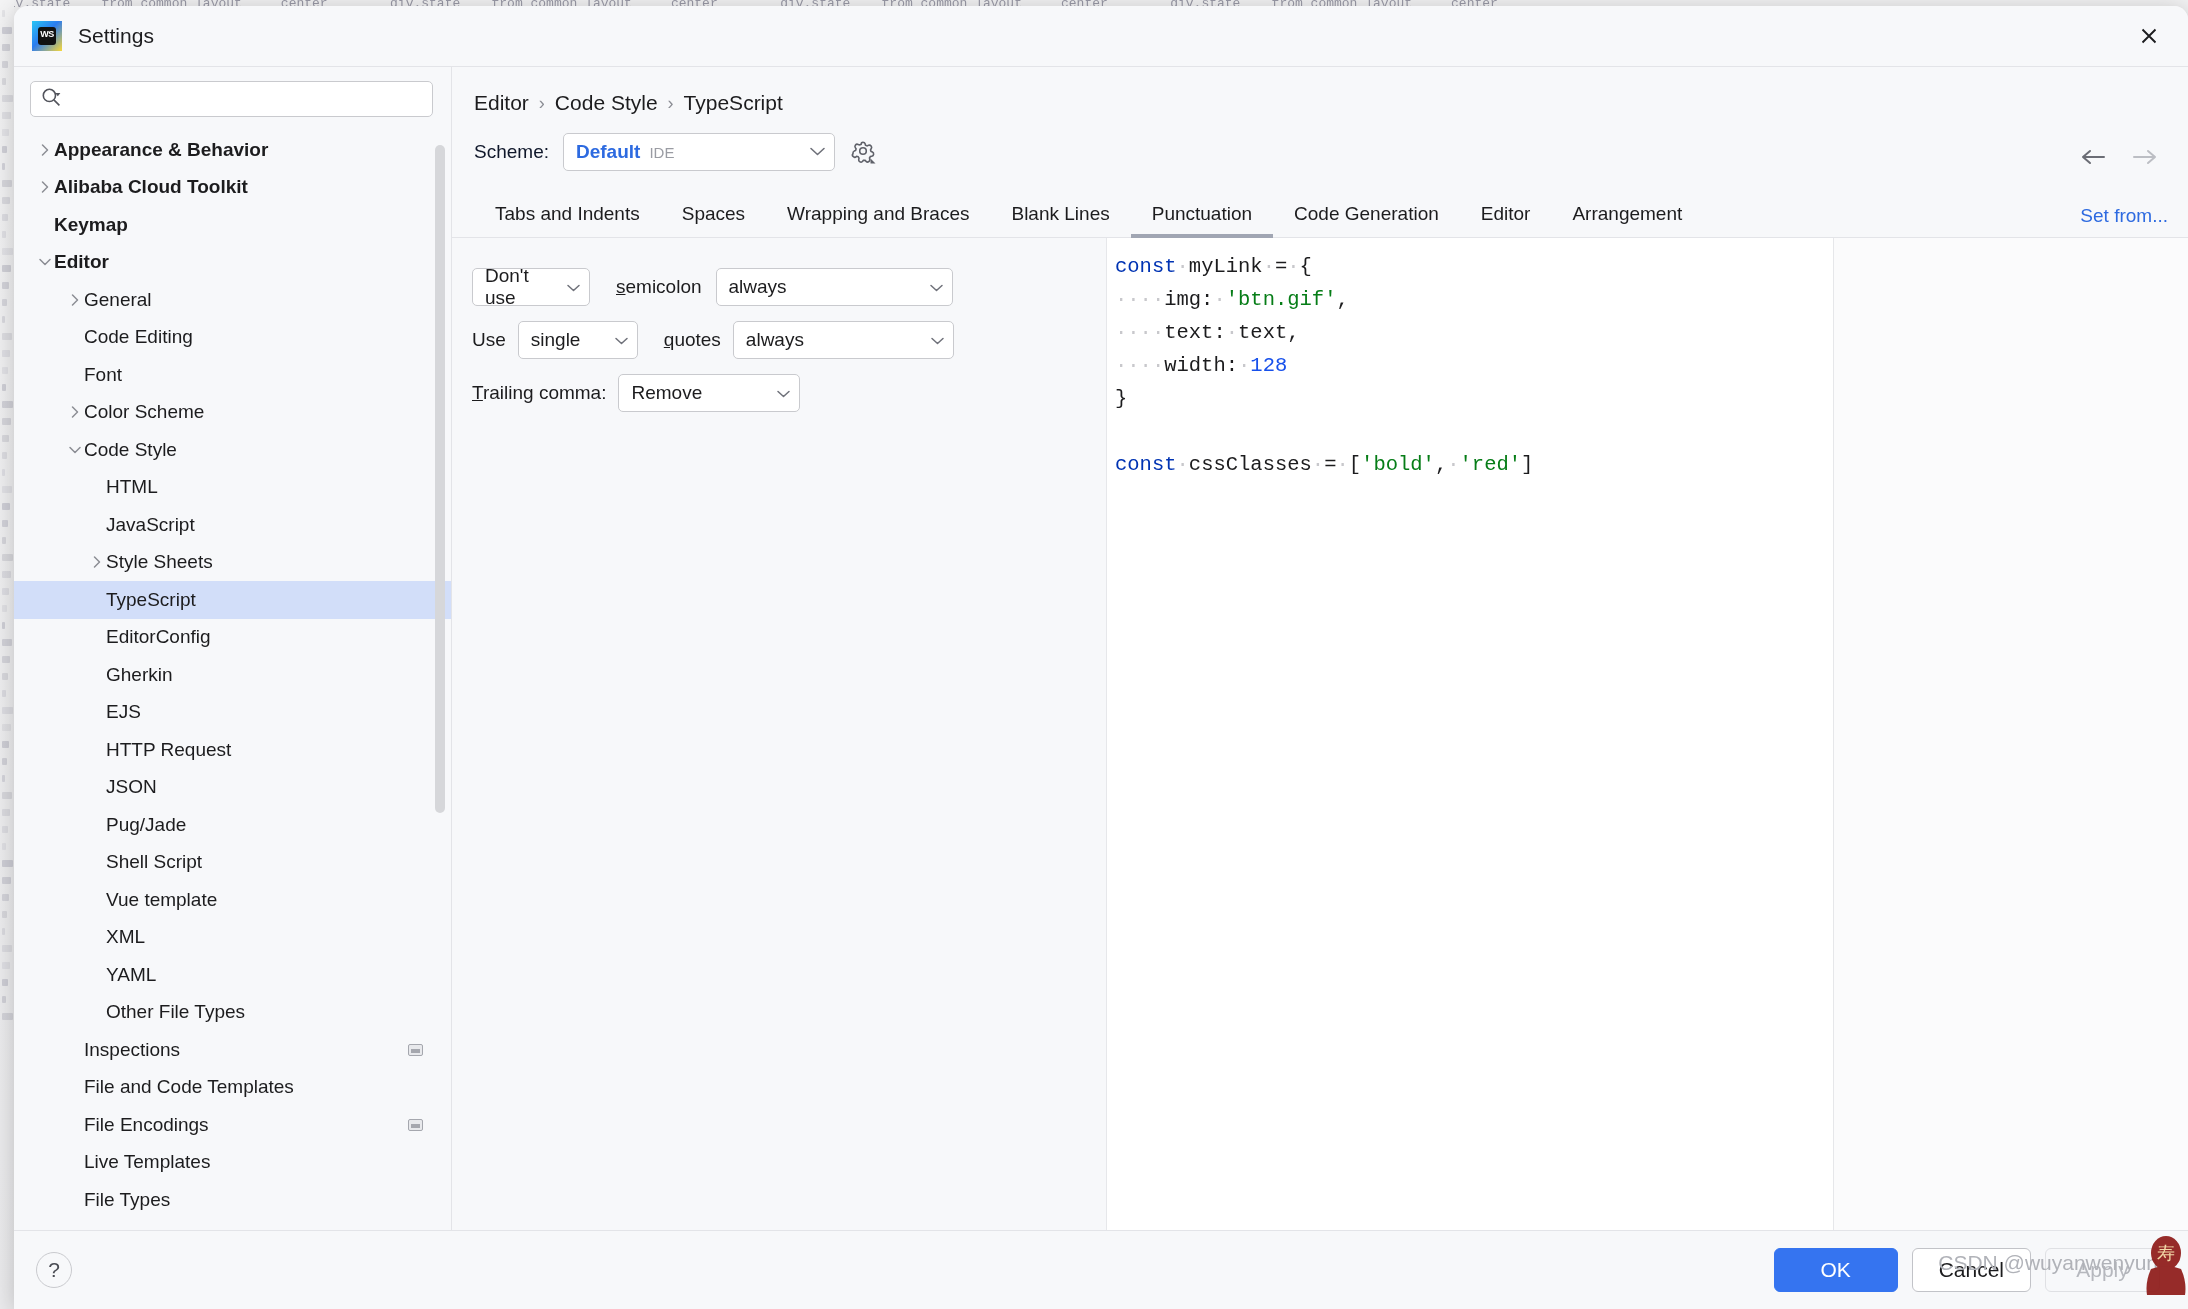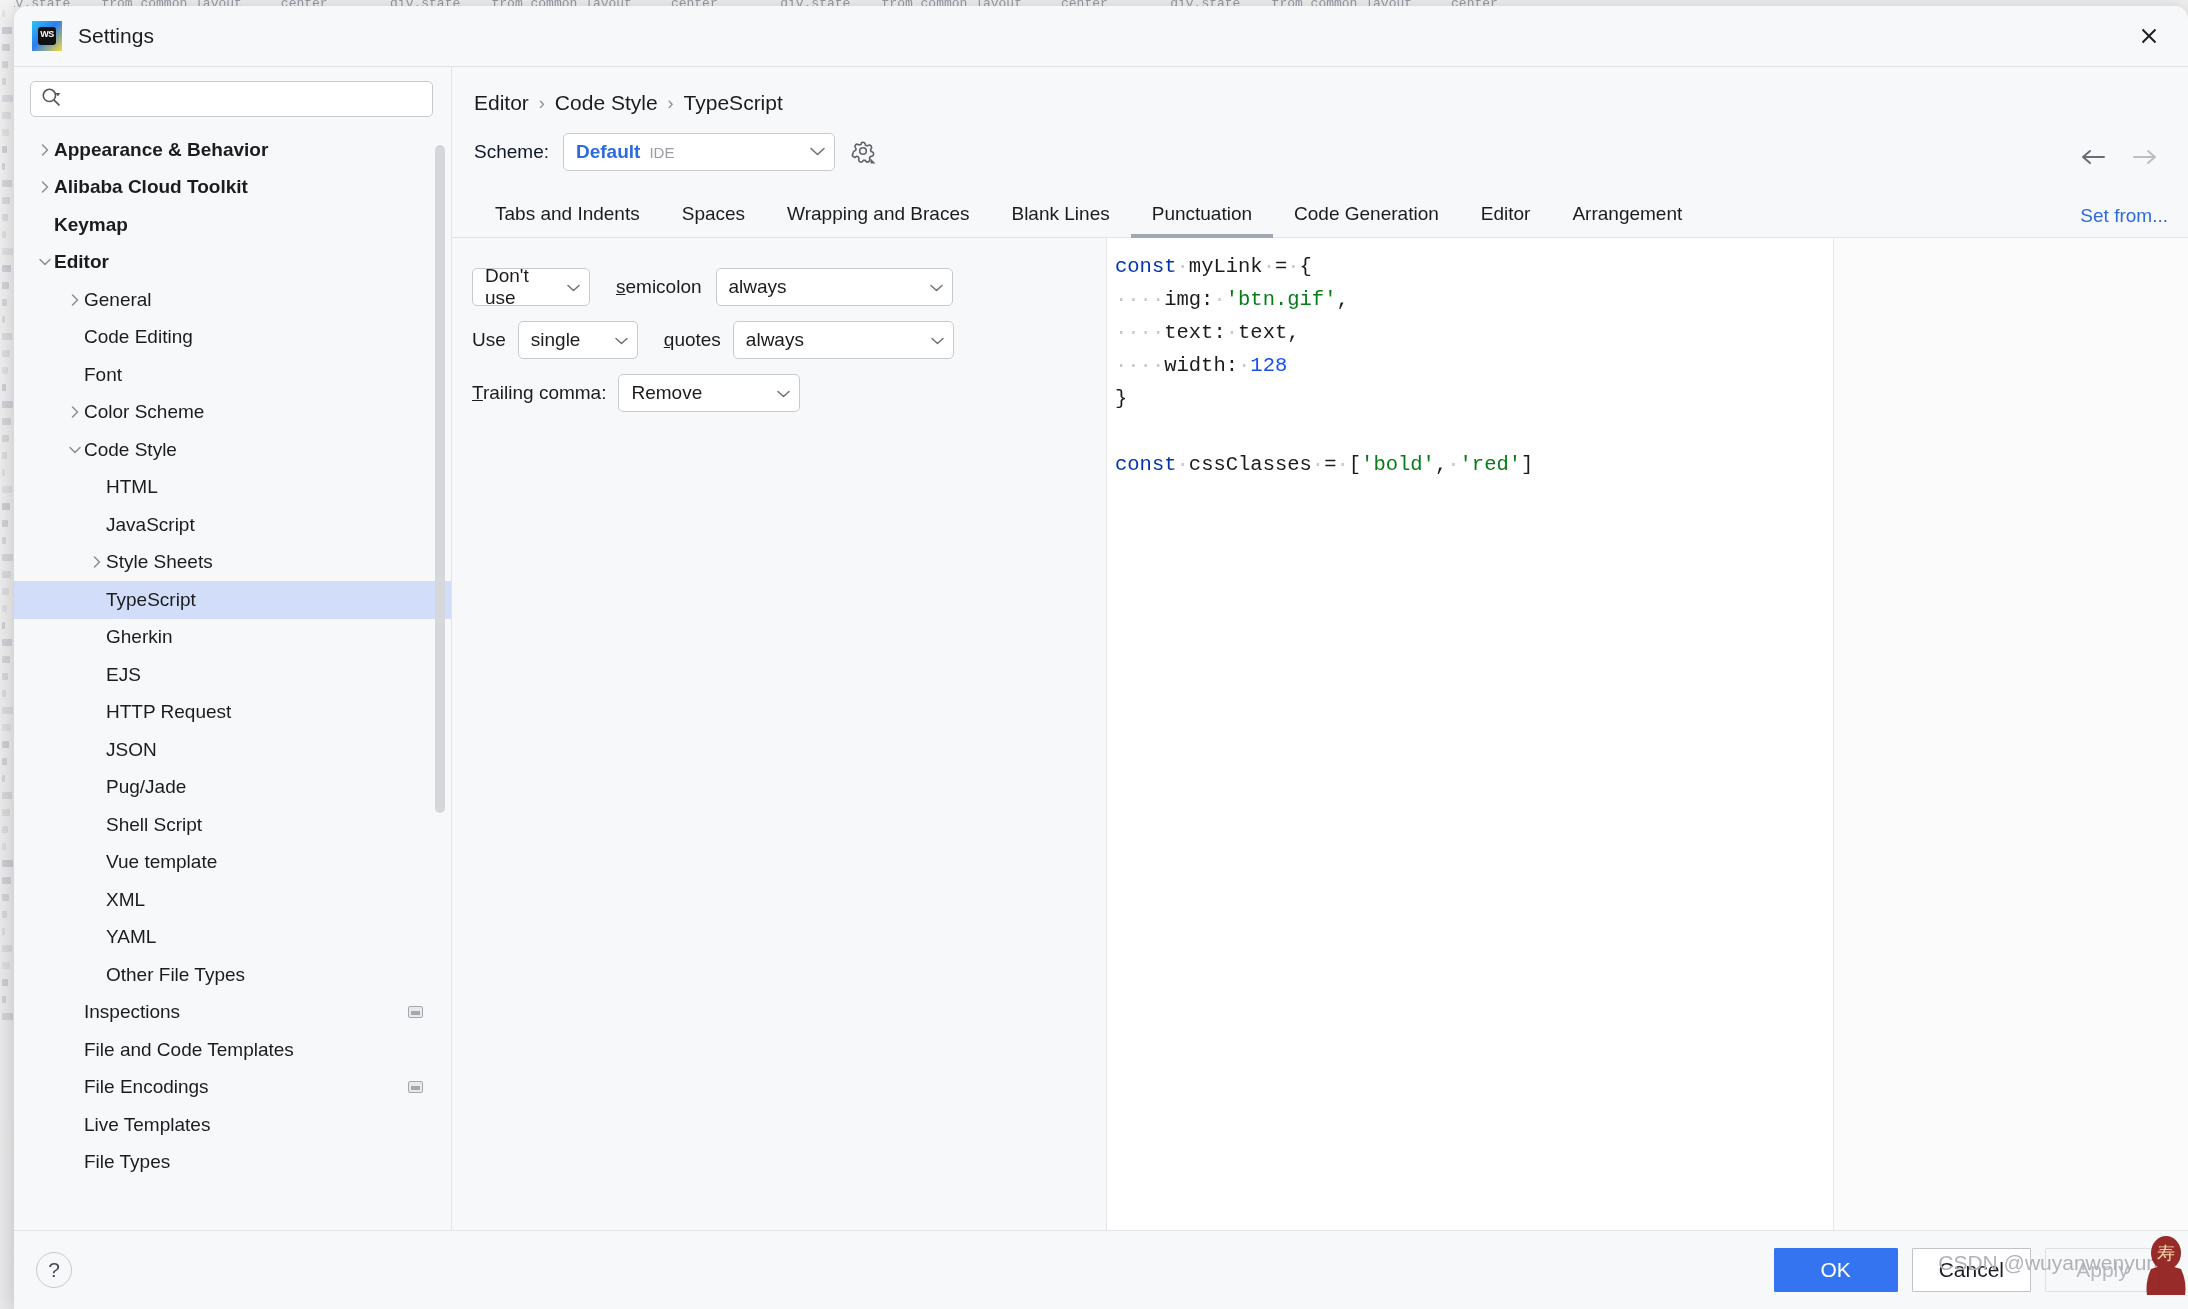--- a/index.html
+++ b/index.html
@@ -240,21 +240,21 @@
   }
   #help-btn {
     width: 36px; height: 36px; border-radius: 50%;
     border: 1px solid #c9cace; background: #f7f8fa;
     color: #4a4c54; font-size: 21px;
     display: flex; align-items: center; justify-content: center;
     cursor: pointer;
   }
   #footer-buttons { margin-left: auto; display: flex; gap: 14px; align-items: center; }
   .btn {
-    height: 44px; min-width: 115px; border-radius: 1px;
+    height: 44px; min-width: 115px; border-radius: 6px;
     font-size: 21px; display: flex; align-items: center; justify-content: center;
     cursor: pointer; padding: 0 26px;
   }
   .btn-primary { background: #3574f0; color: #fff; border: 1px solid #3574f0; min-width: 124px; }
   .btn-default { background: #fff; color: #1c1c1e; border: 1px solid #c2c3c8; }
   .btn-disabled { background: #f7f8fa; color: #b6b8be; border: 1px solid #dfe0e4; cursor: default; }
 
   
   #watermark {
     position: absolute; right: 30px; bottom: 34px;
@@ -443,20 +443,24 @@
                 </svg>
               </span>
               <span class="lbl">Style Sheets</span>
             </div>
             <div class="tree-row d2 selected">
               <span class="arrow empty"></span>
               <span class="lbl">TypeScript</span>
             </div>
             <div class="tree-row d2">
               <span class="arrow empty"></span>
+              <span class="lbl">EditorConfig</span>
+            </div>
+            <div class="tree-row d2">
+              <span class="arrow empty"></span>
               <span class="lbl">Gherkin</span>
             </div>
             <div class="tree-row d2">
               <span class="arrow empty"></span>
               <span class="lbl">EJS</span>
             </div>
             <div class="tree-row d2">
               <span class="arrow empty"></span>
               <span class="lbl">HTTP Request</span>
             </div>

